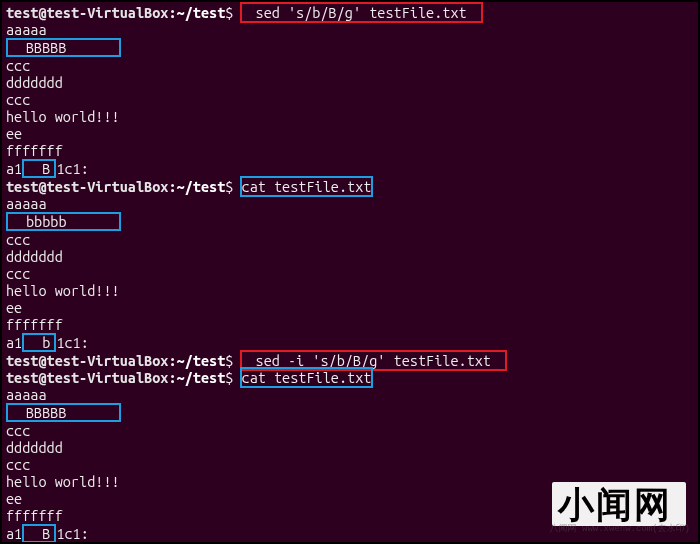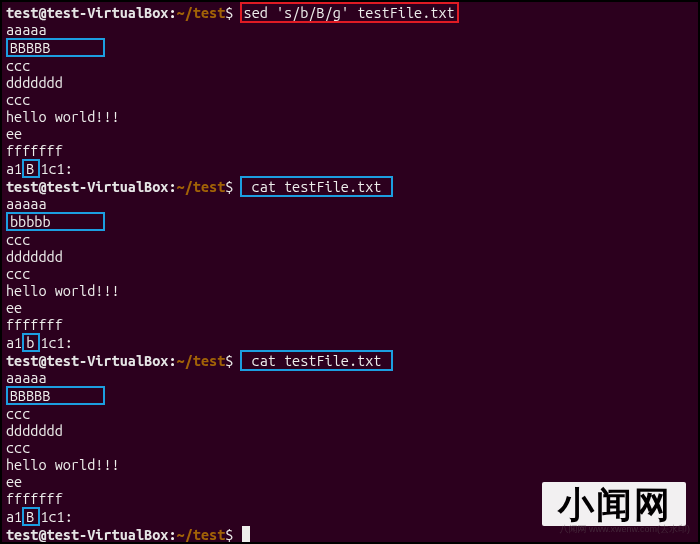--- a/index.html
+++ b/index.html
@@ -12,34 +12,34 @@
     padding: 2px 4px;
     width: 700px;
     height: 544px;
     overflow: hidden;
     position: relative;
     border: 2px solid #000;
   }
   .line { white-space: pre; }
   .user { color: #e5e5e5; font-weight: bold; }
   .colon { color: #eeeeec; font-weight: bold; }
-  .path { color: #a16207; font-weight: bold; }
+  .path { color: #ffffff; font-weight: bold; }
   .dollar { color: #eeeeec; }
   .cmd  { color: #eeeeec; }
-  .box-blue { border: 2px solid #1c9ee0; padding: 0 4px 0 2px; display: inline-block; line-height: 15px; }
-  .box-red-cmd { border: 2px solid #e01b24; padding: 0 2px; margin-left: -2px; }
-  .box-blue-cmd { border: 2px solid #1c9ee0; padding: 0 10px; margin-left: -2px; text-align: right; }
+  .box-blue { border: 2px solid #1c9ee0; padding: 0 4px 0 18px; display: inline-block; line-height: 15px; }
+  .box-red-cmd { border: 2px solid #e01b24; padding: 0 14px; margin-left: -2px; }
+  .box-blue-cmd { border: 2px solid #1c9ee0; padding: 0 0; margin-left: -2px; text-align: right; }
   .cursor { background:#eeeeec; color:#2c001e; display:inline-block; width:8px; }
   .watermark {
     position: absolute;
     right: 12px;
     bottom: 16px;
     background: #fff;
     color: #000;
-    padding: 4px 14px 2px 16px;
+    padding: 4px 14px 2px 6px;
     text-align: center;
     border-radius: 2px;
     opacity: 0.94;
     font-family: sans-serif;
   }
   .watermark .wm-main {
     font-size: 36px;
     font-weight: 700;
     letter-spacing: 2px;
     line-height: 38px;
@@ -48,21 +48,21 @@
     font-size: 11px;
     letter-spacing: 3px;
     color: #000;
   }
   .wm-shadow {
     position:absolute;
     right:8px;
     bottom:4px;
     color:#5a4a52;
     font-size:9px;
-    font-family: Liberation Sans, sans-serif;
+    font-family: Liberation Mono, monospace;
     opacity:0.5;
   }
 </style>
 </head>
 <body>
 
 <div>
 
   <div class="line"><span class="user">test@test-VirtualBox</span><span class="colon">:</span><span class="path">~/test</span><span class="dollar">$ </span><span class="cmd box-red-cmd">sed 's/b/B/g' testFile.txt</span></div>
 
@@ -81,20 +81,21 @@
   <div class="line">aaaaa</div>
   <div class="line"><span class="box-blue"><span>bbbbb</span>      </span></div>
   <div class="line">ccc</div>
   <div class="line">ddddddd</div>
   <div class="line">ccc</div>
   <div class="line">hello world!!!</div>
   <div class="line">ee</div>
   <div class="line">fffffff</div>
   <div class="line"><span>a1</span><span class="box-blue">b</span><span>1c1:</span></div>
 
+  <div class="line"><span class="user">test@test-VirtualBox</span><span class="colon">:</span><span class="path">~/test</span><span class="dollar">$ </span><span class="cmd box-red-cmd">sed -i 's/b/B/g' testFile.txt</span></div>
 
   <div class="line"><span class="user">test@test-VirtualBox</span><span class="colon">:</span><span class="path">~/test</span><span class="dollar">$ </span><span class="cmd box-blue-cmd">cat testFile.txt</span></div>
 
   <div class="line">aaaaa</div>
   <div class="line"><span class="box-blue"><span>BBBBB</span>      </span></div>
   <div class="line">ccc</div>
   <div class="line">ddddddd</div>
   <div class="line">ccc</div>
   <div class="line">hello world!!!</div>
   <div class="line">ee</div>

